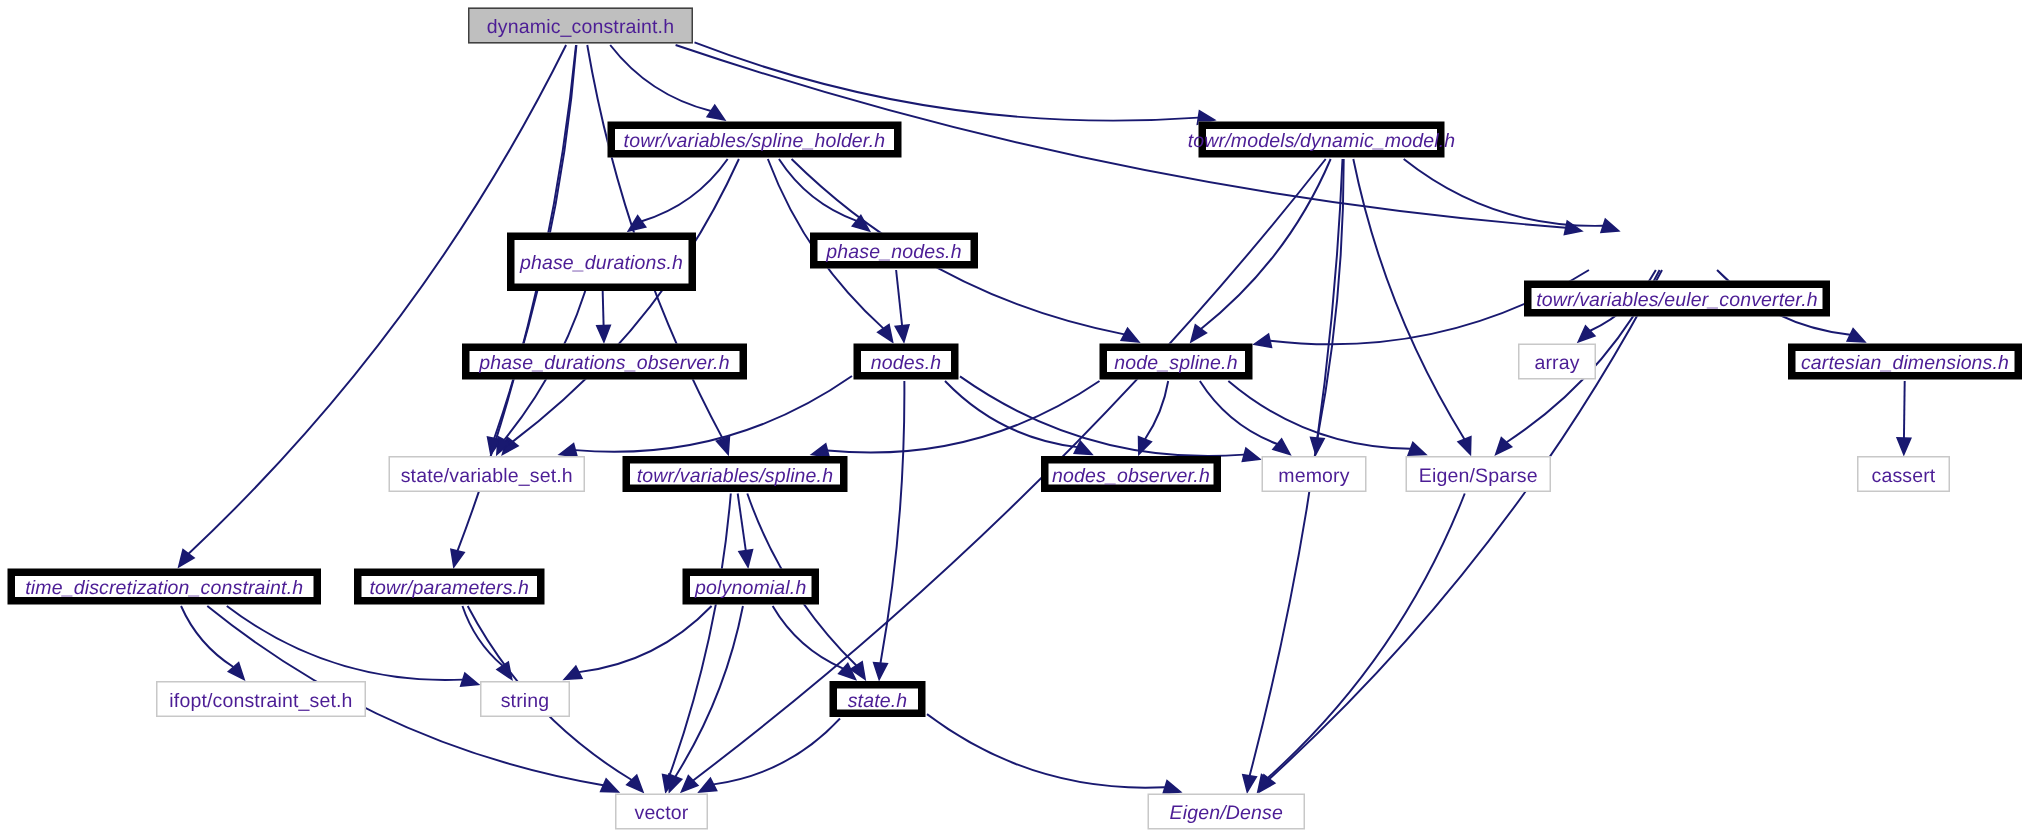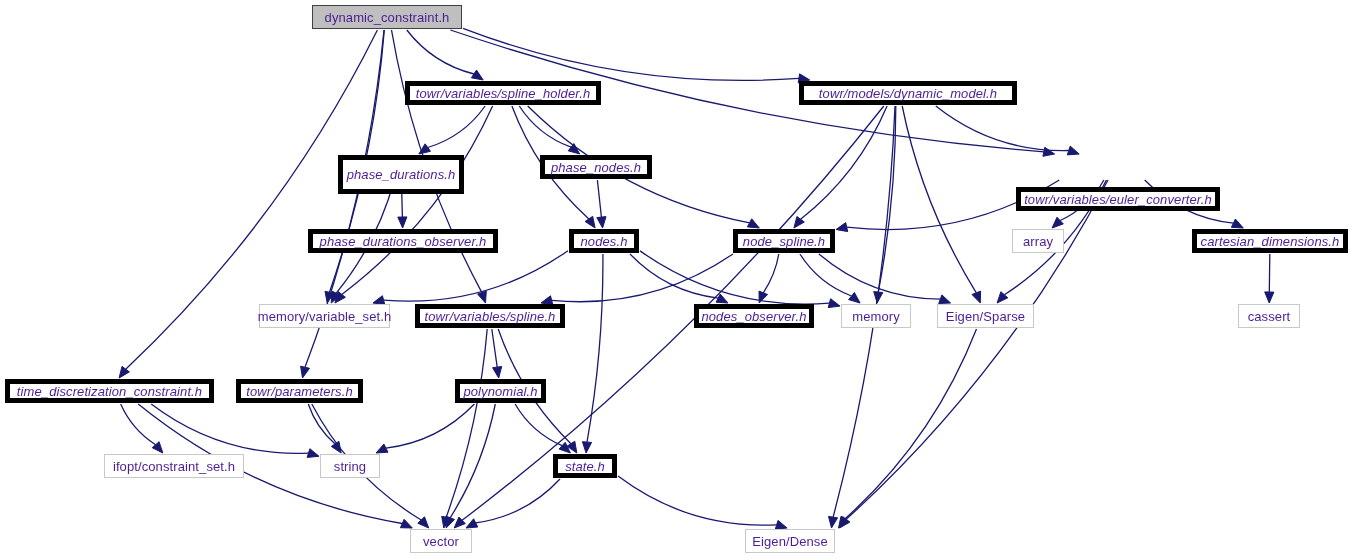--- a/index.html
+++ b/index.html
@@ -154,21 +154,21 @@
       <path d="M 976.5,329.0 Q 933.2,439.6 844.8,519.0" fill="none" stroke="#191970" stroke-width="1.3"></path>
       <polygon points="838.5,528.0 841.0,516.3 848.6,521.6" fill="#191970" stroke="#191970"></polygon>
     </svg>
   <div id="node-layer">
       <div class="node root" style="left: 312px; top: 5px; width: 150px; height: 24px;">
         <span class="node-label">dynamic_constraint.h</span>
       </div>
       <div class="node hdr" style="left: 405px; top: 81px; width: 196px; height: 24px;">
         <span class="node-label">towr/variables/spline_holder.h</span>
       </div>
-      <div class="node hdr" style="left: 799px; top: 81px; width: 218px; height: 24px;">
+      <div class="node hdr" style="left: 799px; top: 81px; width: 164px; height: 24px;">
         <span class="node-label">towr/models/dynamic_model.h</span>
       </div>
       <div class="node hdr" style="left: 1016px; top: 155px; width: 204px; height: 24px; margin-top: 32px;">
         <span class="node-label">towr/variables/euler_converter.h</span>
       </div>
       <div class="node hdr" style="left: 338px; top: 155px; width: 126px; height: 39px;">
         <span class="node-label">phase_durations.h</span>
       </div>
       <div class="node hdr" style="left: 540px; top: 155px; width: 112px; height: 24px;">
         <span class="node-label">phase_nodes.h</span>
@@ -182,21 +182,21 @@
       <div class="node hdr" style="left: 733px; top: 229px; width: 102px; height: 24px;">
         <span class="node-label">node_spline.h</span>
       </div>
       <div class="node sys" style="left: 1012px; top: 229px; width: 52px; height: 24px;">
         <span class="node-label">array</span>
       </div>
       <div class="node hdr" style="left: 1192px; top: 229px; width: 156px; height: 24px;">
         <span class="node-label">cartesian_dimensions.h</span>
       </div>
       <div class="node sys" style="left: 259px; top: 304px; width: 131px; height: 24px;">
-        <span class="node-label">memory/variable_set.h</span>
+        <span class="node-label">state/variable_set.h</span>
       </div>
       <div class="node hdr" style="left: 415px; top: 304px; width: 150px; height: 24px;">
         <span class="node-label">towr/variables/spline.h</span>
       </div>
       <div class="node hdr" style="left: 694px; top: 304px; width: 120px; height: 24px;">
         <span class="node-label">nodes_observer.h</span>
       </div>
       <div class="node sys" style="left: 841px; top: 304px; width: 70px; height: 24px;">
         <span class="node-label">memory</span>
       </div>
@@ -220,17 +220,17 @@
       </div>
       <div class="node sys" style="left: 320px; top: 454px; width: 60px; height: 24px;">
         <span class="node-label">string</span>
       </div>
       <div class="node hdr" style="left: 553px; top: 454px; width: 64px; height: 24px; text-align: right;">
         <span class="node-label">state.h</span>
       </div>
       <div class="node sys" style="left: 410px; top: 529px; width: 62px; height: 24px;">
         <span class="node-label">vector</span>
       </div>
-      <div class="node sys" style="left: 745px; top: 529px; width: 90px; height: 24px;">
+      <div class="node sys" style="left: 765px; top: 529px; width: 105px; height: 24px; font-style: italic;">
         <span class="node-label">Eigen/Dense</span>
       </div>
     </div>
 </div>
 
 </body></html>

